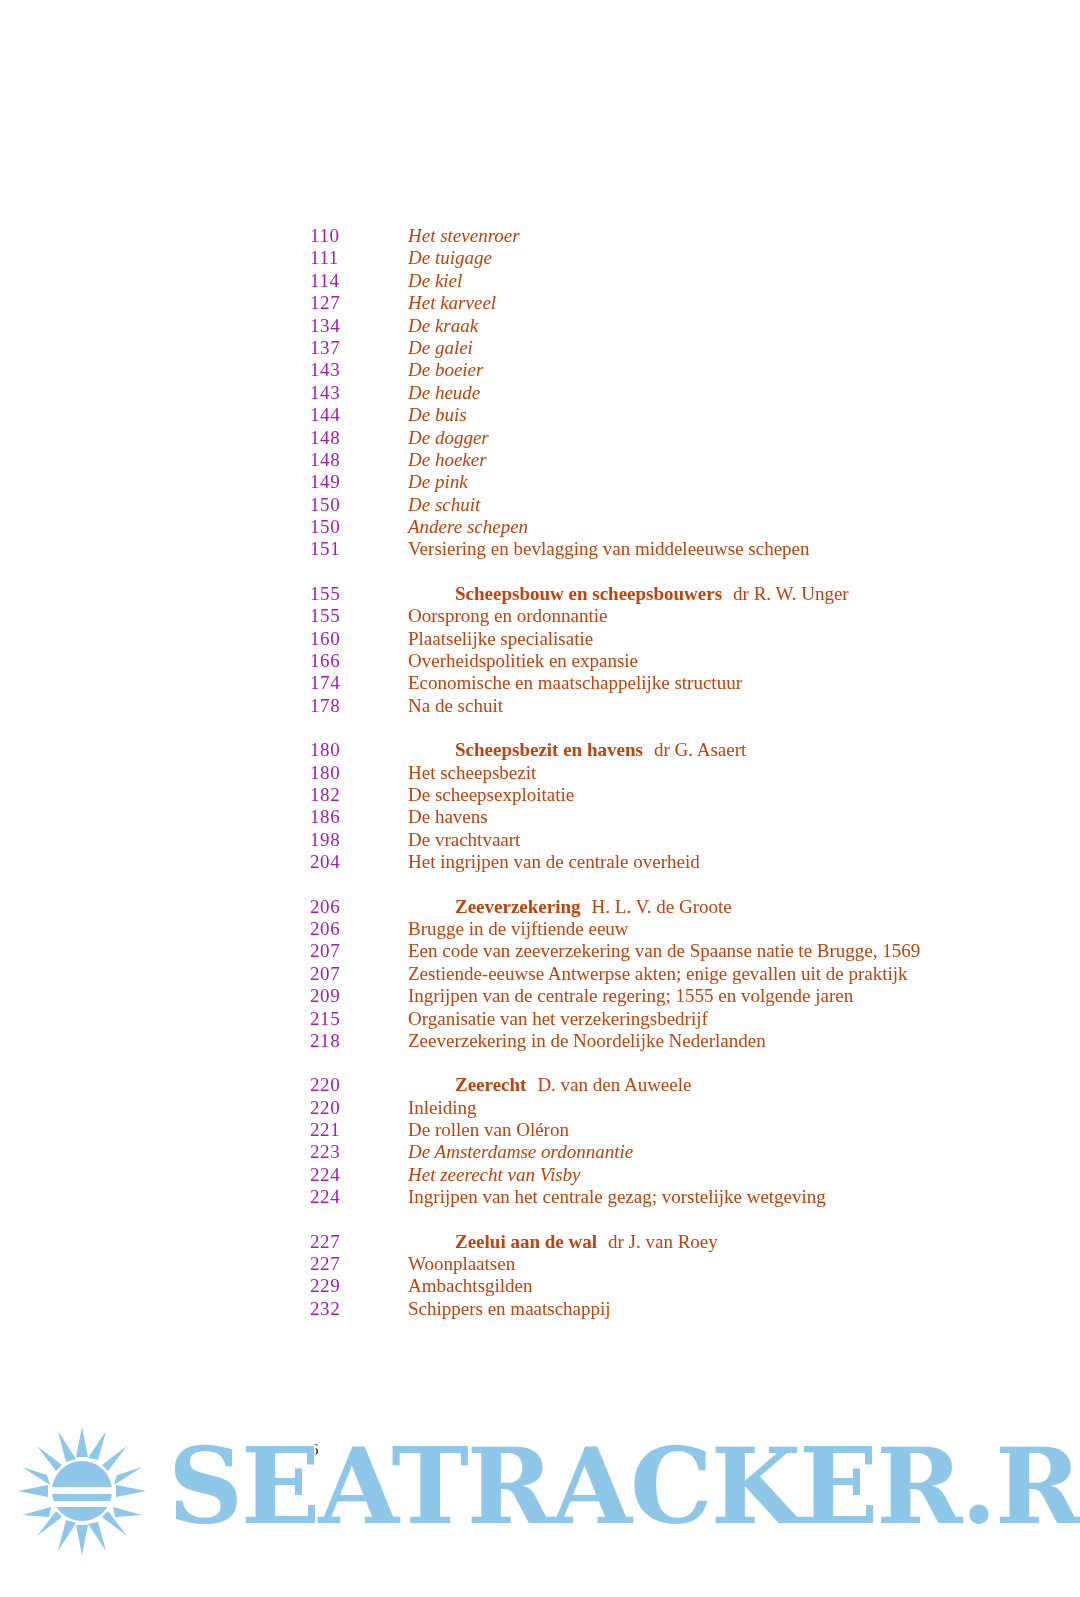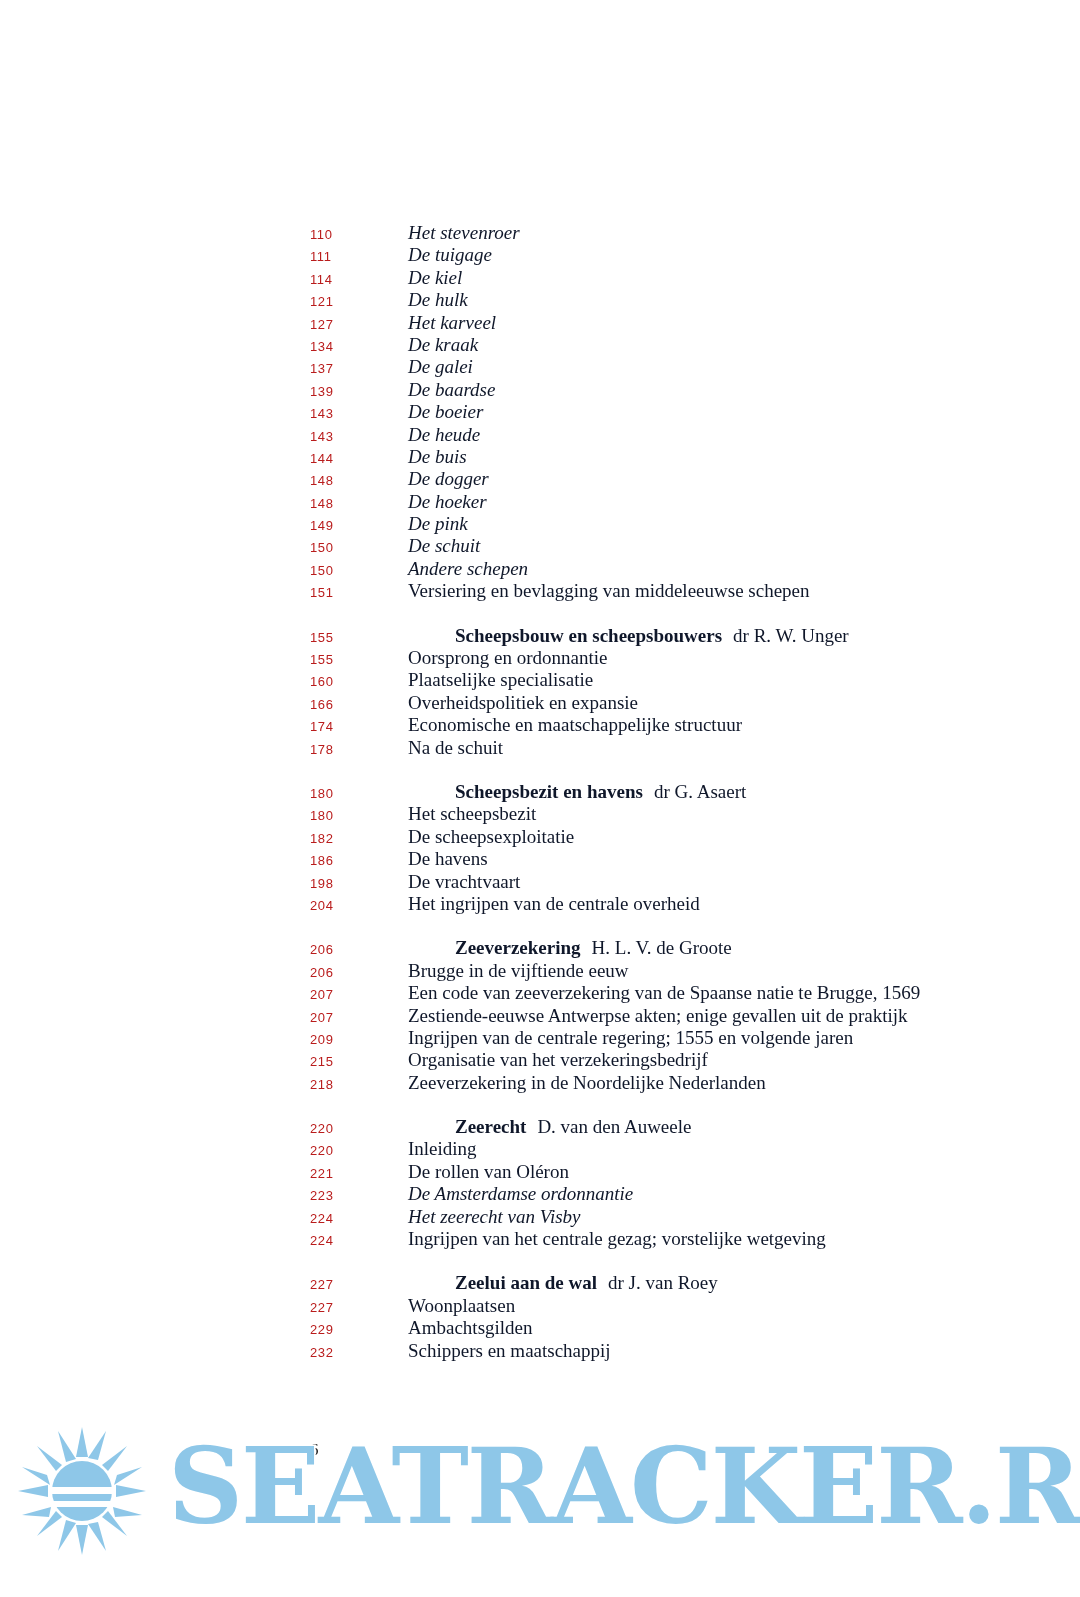--- a/index.html
+++ b/index.html
@@ -37,30 +37,30 @@
 
   .row {
     display: flex;
     align-items: baseline;
     height: 22.4px;
   }
 
   .pageno {
     width: 98px;
     flex: 0 0 98px;
-    font-family: Liberation Sans, sans-serif;
-    font-size: 13px;
+    font-family: Liberation Serif, serif;
+    font-size: 19px;
     letter-spacing: 0.6px;
-    color: #b91c1c;
+    color: #a21caf;
     padding-top: 3px;
   }
 
   .entry {
     font-size: 19px;
-    color: #0f172a;
+    color: #c2410c;
     white-space: nowrap;
   }
 
   .entry.italic {
     font-style: italic;
   }
 
   .entry .chaptitle {
     font-weight: bold;
     margin-left: 47px;
@@ -124,38 +124,30 @@
         </div>
         <div class="row">
           <div class="pageno">111</div>
           <div class="entry italic">De tuigage</div>
         </div>
         <div class="row">
           <div class="pageno">114</div>
           <div class="entry italic">De kiel</div>
         </div>
         <div class="row">
-          <div class="pageno">121</div>
-          <div class="entry italic">De hulk</div>
-        </div>
-        <div class="row">
           <div class="pageno">127</div>
           <div class="entry italic">Het karveel</div>
         </div>
         <div class="row">
           <div class="pageno">134</div>
           <div class="entry italic">De kraak</div>
         </div>
         <div class="row">
           <div class="pageno">137</div>
           <div class="entry italic">De galei</div>
-        </div>
-        <div class="row">
-          <div class="pageno">139</div>
-          <div class="entry italic">De baardse</div>
         </div>
         <div class="row">
           <div class="pageno">143</div>
           <div class="entry italic">De boeier</div>
         </div>
         <div class="row">
           <div class="pageno">143</div>
           <div class="entry italic">De heude</div>
         </div>
         <div class="row">

